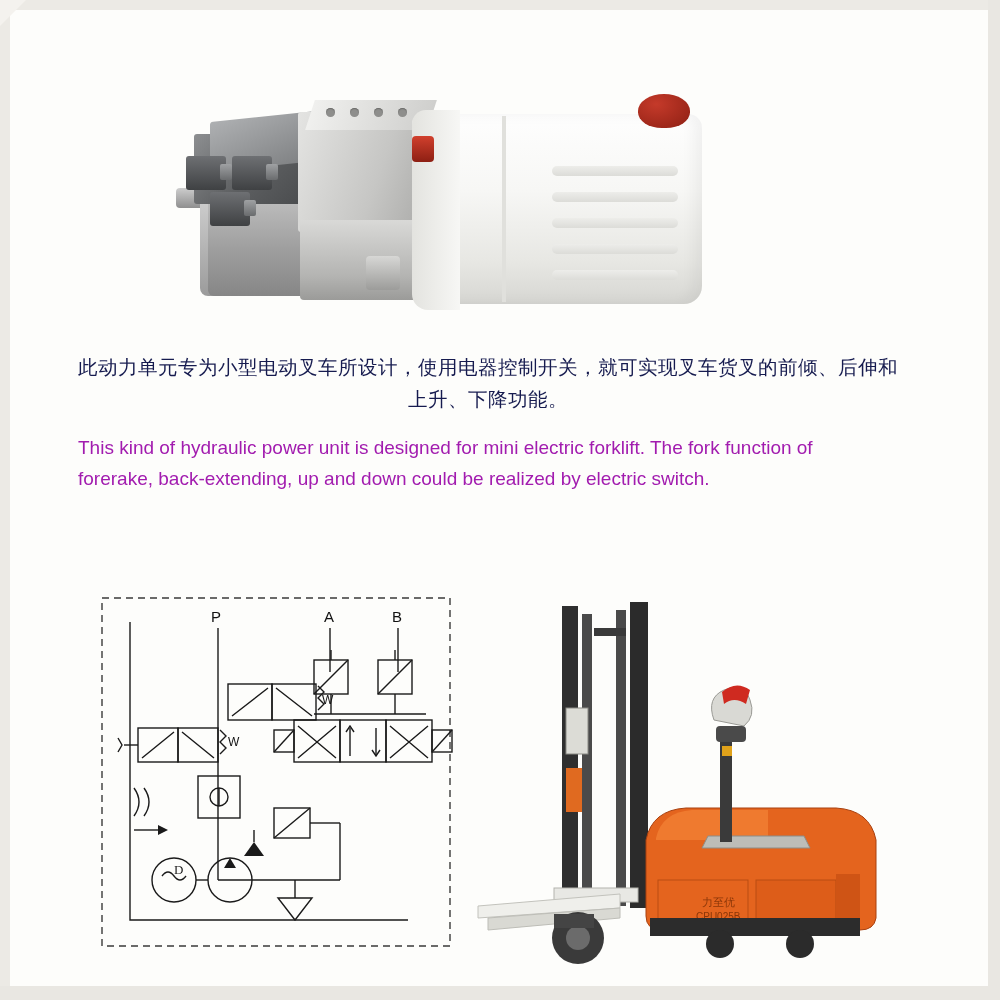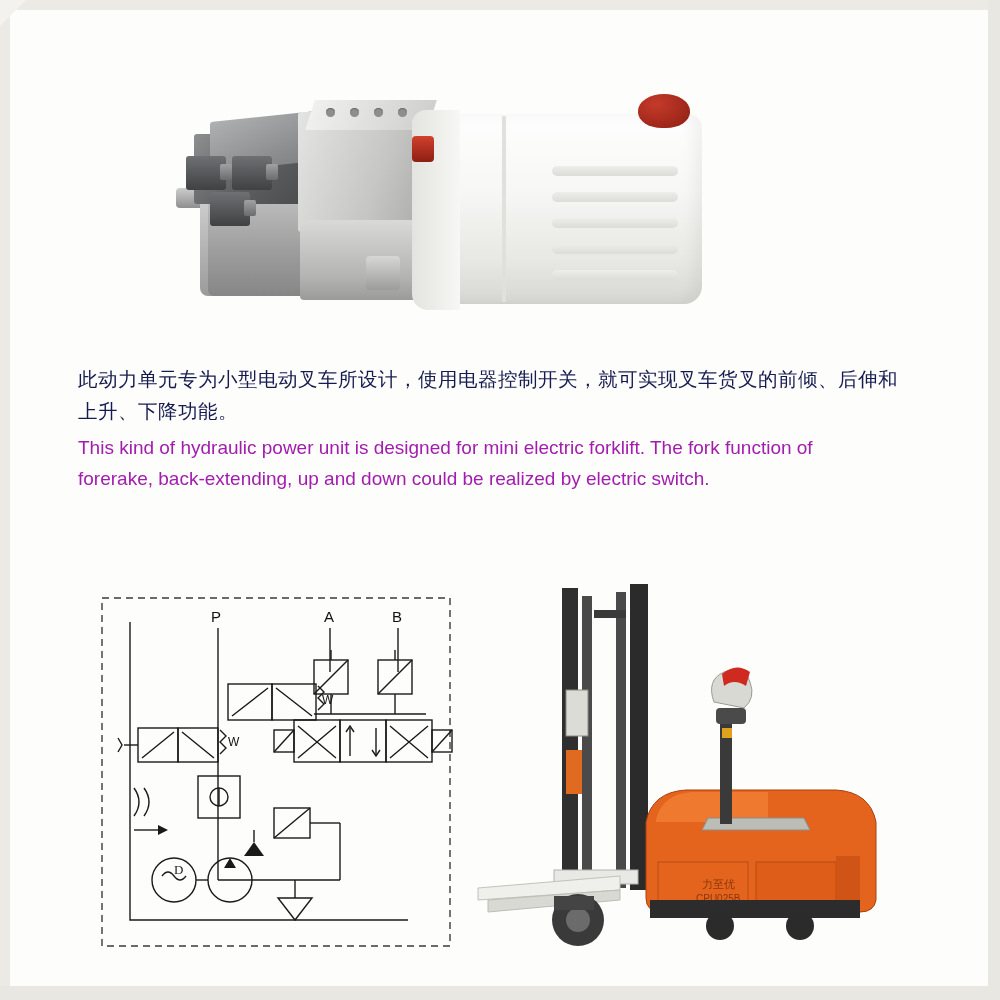--- a/index.html
+++ b/index.html
@@ -139,48 +139,49 @@
   }
   .red-knob {
     position:absolute; left: 262px; top: 56px; width: 22px; height: 26px;
     background: linear-gradient(to bottom,#d1402d,#8d1f13);
     border-radius: 4px;
   }
 
   
   .text-cn {
     position: absolute;
-    left: 78px; top: 364px;
+    left: 78px; top: 352px;
     width: 820px;
     font-size: 19.5px;
     line-height: 32px;
     color: #161b4f;
     font-family: "DejaVu Sans", sans-serif;
     letter-spacing: 0.5px;
+    text-align: center;
   }
   .text-en {
     position: absolute;
     left: 78px; top: 432px;
     width: 810px;
     font-size: 19px;
     line-height: 31px;
     color: #a21caf;
     font-family: "Liberation Sans", sans-serif;
   }
 
   
   .schematic {
     position: absolute;
     left: 78px; top: 580px;
     width: 390px; height: 380px;
   }
   
   .forklift {
     position: absolute;
-    left: 470px; top: 570px;
+    left: 470px; top: 588px;
     width: 450px; height: 400px;
   }
 </style>
 </head>
 <body>
 
 <div class="page">
 
   <div class="edge-top"></div>
   <div class="edge-left"></div>

